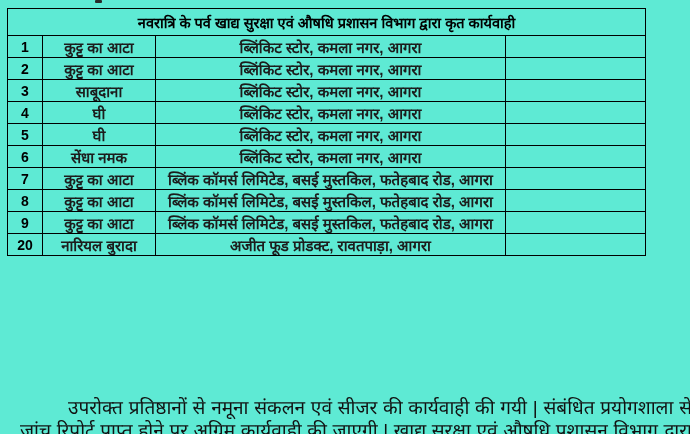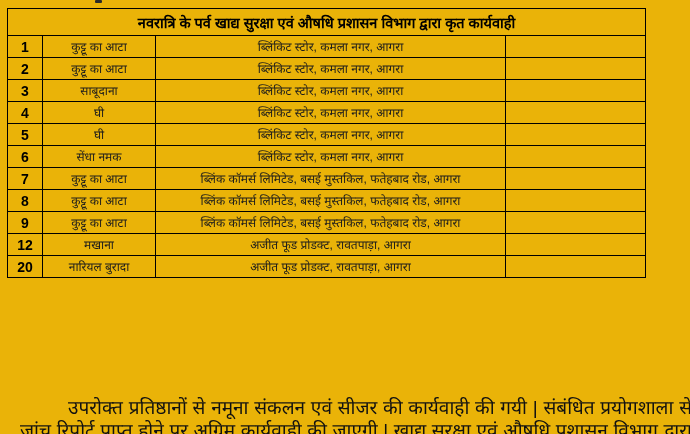--- a/index.html
+++ b/index.html
@@ -9,21 +9,21 @@
     width: 690px;
     height: 434px;
     overflow: hidden;
     font-family: "Liberation Sans", "DejaVu Sans", sans-serif;
     color: #000000;
   }
   .page {
     position: relative;
     width: 690px;
     height: 434px;
-    background: #eab308;
+    background: #5eead4;
   }
   .scan-artifact {
     position: absolute;
     top: 0;
     left: 95px;
     width: 7px;
     height: 3px;
     background: #2a2a2a;
     border-radius: 1px;
   }
@@ -52,24 +52,25 @@
     height: 45px;
     text-align: center;
     vertical-align: middle;
     font-weight: bold;
     font-size: 14px;
     white-space: normal !important;
     line-height: 1.25;
   }
   tr.data-row { height: 22px; }
   tr.data-row td {
-    font-size: 12px;
+    font-size: 15px;
     text-align: center;
     vertical-align: middle;
     color: #1c1c1c;
+    font-weight: bold;
   }
   tr.data-row td.sn-cell {
     font-weight: bold;
     font-size: 14px;
     color: #000000;
   }
   .footer-note {
     position: absolute;
     left: 8px;
     top: 396px;
@@ -160,26 +161,20 @@
 
     <tr class="data-row">
       <td class="sn-cell">9</td>
       <td class="item-cell">कुट्टू का आटा</td>
       <td class="operator-cell">ब्लिंक कॉमर्स लिमिटेड, बसई मुस्तकिल, फतेहबाद रोड, आगरा</td>
       <td class="seizure-cell"></td>
     </tr>
 
 
 
-    <tr class="data-row">
-      <td class="sn-cell">12</td>
-      <td class="item-cell">मखाना</td>
-      <td class="operator-cell">अजीत फूड प्रोडक्ट, रावतपाड़ा, आगरा</td>
-      <td class="seizure-cell"></td>
-    </tr>
 
     <tr class="data-row">
       <td class="sn-cell">20</td>
       <td class="item-cell">नारियल बुरादा</td>
       <td class="operator-cell">अजीत फूड प्रोडक्ट, रावतपाड़ा, आगरा</td>
       <td class="seizure-cell"></td>
     </tr>
   </tbody>
   </table>
 

